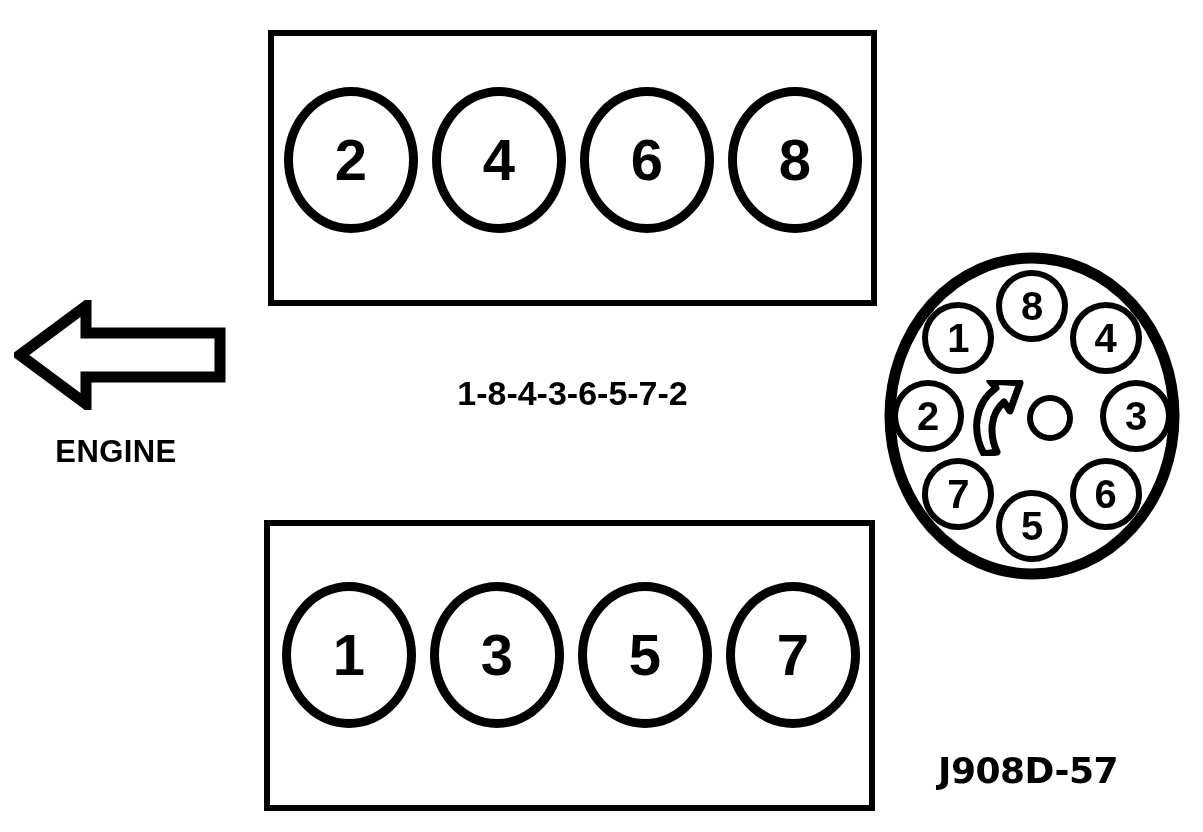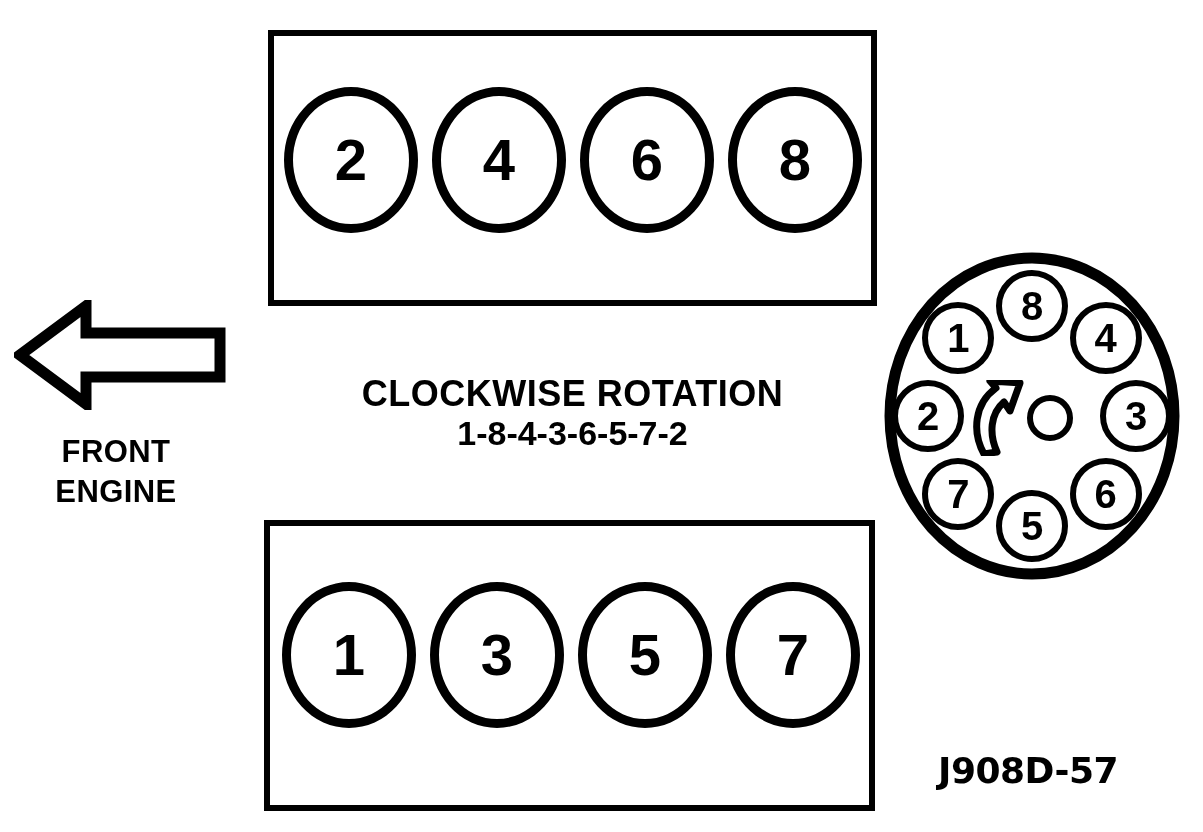--- a/index.html
+++ b/index.html
@@ -166,32 +166,30 @@
     <span class="cylinder-label">4</span>
   </div>
   <div class="cylinder" style="left:580px; top:87px;">
     <span class="cylinder-label">6</span>
   </div>
   <div class="cylinder" style="left:728px; top:87px;">
     <span class="cylinder-label">8</span>
   </div>
 
   <div id="rotation-text">
-    <div id="rotation-title">CLOCKWISE ROTATION</div>
     <div id="firing-order">1-8-4-3-6-5-7-2</div>
   </div>
 
   <div id="front-arrow">
     <svg width="212" height="110" viewBox="0 0 212 110" xmlns="http://www.w3.org/2000/svg">
       <path d="M 6 55 L 72 6 L 72 33 L 206 33 L 206 77 L 72 77 L 72 104 Z" fill="#ffffff" stroke="#000000" stroke-width="11" stroke-linejoin="miter"></path>
     </svg>
   </div>
 
   <div id="front-caption">
-    <div>FRONT</div>
     <div>ENGINE</div>
   </div>
 
   <div class="bank" id="bank-bottom"></div>
 
   <div class="cylinder" style="left:282px; top:582px;">
     <span class="cylinder-label">1</span>
   </div>
   <div class="cylinder" style="left:430px; top:582px;">
     <span class="cylinder-label">3</span>

